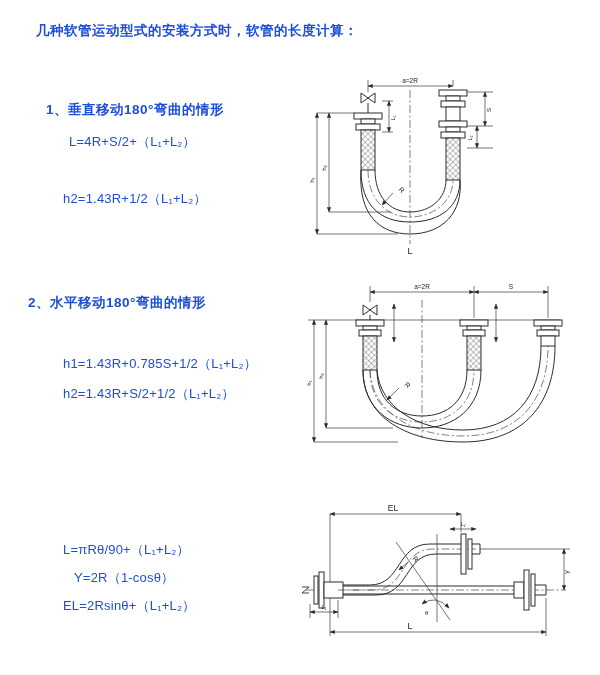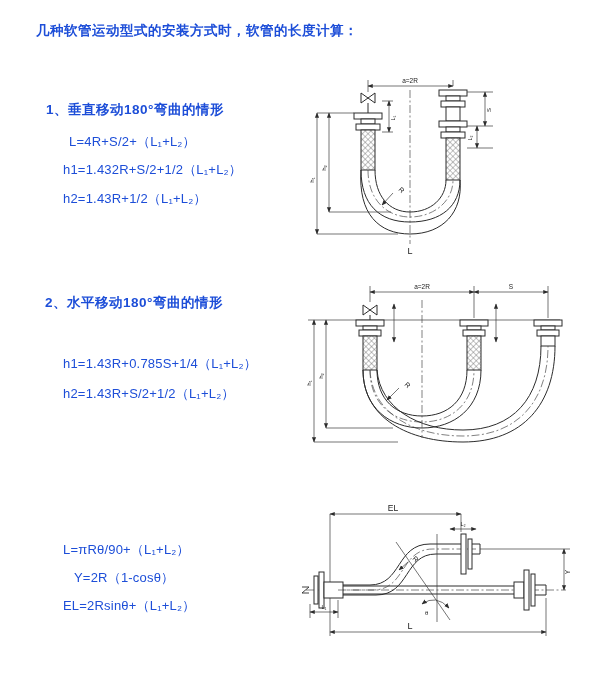--- a/index.html
+++ b/index.html
@@ -21,25 +21,24 @@
 </style>
 </head>
 <body>
 
 <div class="doc">
 
   <div class="title">几种软管运动型式的安装方式时，软管的长度计算：</div>
 
   <div class="sec-heading" style="left:46px; top:101px;">1、垂直移动180°弯曲的情形</div>
   <div class="formula" style="left:63px; top:133px;margin-left:6px;">L=4R+S/2+（L₁+L₂）</div>
-  <div class="formula" style="left:63px; top:161px;">h1=1.432R+S/2+1/2（L₁+L₂）</div>
   <div class="formula" style="left:63px; top:190px;">h2=1.43R+1/2（L₁+L₂）</div>
 
-  <div class="sec-heading" style="left:45px; top:294px;text-align:right;">2、水平移动180°弯曲的情形</div>
-  <div class="formula" style="left:63px; top:355px;">h1=1.43R+0.785S+1/4（L₁+L₂）</div>
+  <div class="sec-heading" style="left:28px; top:294px;text-align:right;">2、水平移动180°弯曲的情形</div>
+  <div class="formula" style="left:63px; top:355px;">h1=1.43R+0.785S+1/2（L₁+L₂）</div>
   <div class="formula" style="left:63px; top:385px;">h2=1.43R+S/2+1/2（L₁+L₂）</div>
 
   <div class="formula" style="left:63px; top:541px;">L=πRθ/90+（L₁+L₂）</div>
   <div class="formula" style="left:74px; top:569px;">Y=2R（1-cosθ）</div>
   <div class="formula" style="left:63px; top:597px;">EL=2Rsinθ+（L₁+L₂）</div>
 
   <svg style="left:303px; top:68px;" width="240" height="195" viewBox="0 0 240 195">
     <defs>
       <marker id="m1" viewBox="0 0 10 10" refX="9" refY="5" markerWidth="7.5" markerHeight="7.5" orient="auto-start-reverse">
         <path d="M0,1L10,5L0,9z" fill="#2c2c2c"></path>

